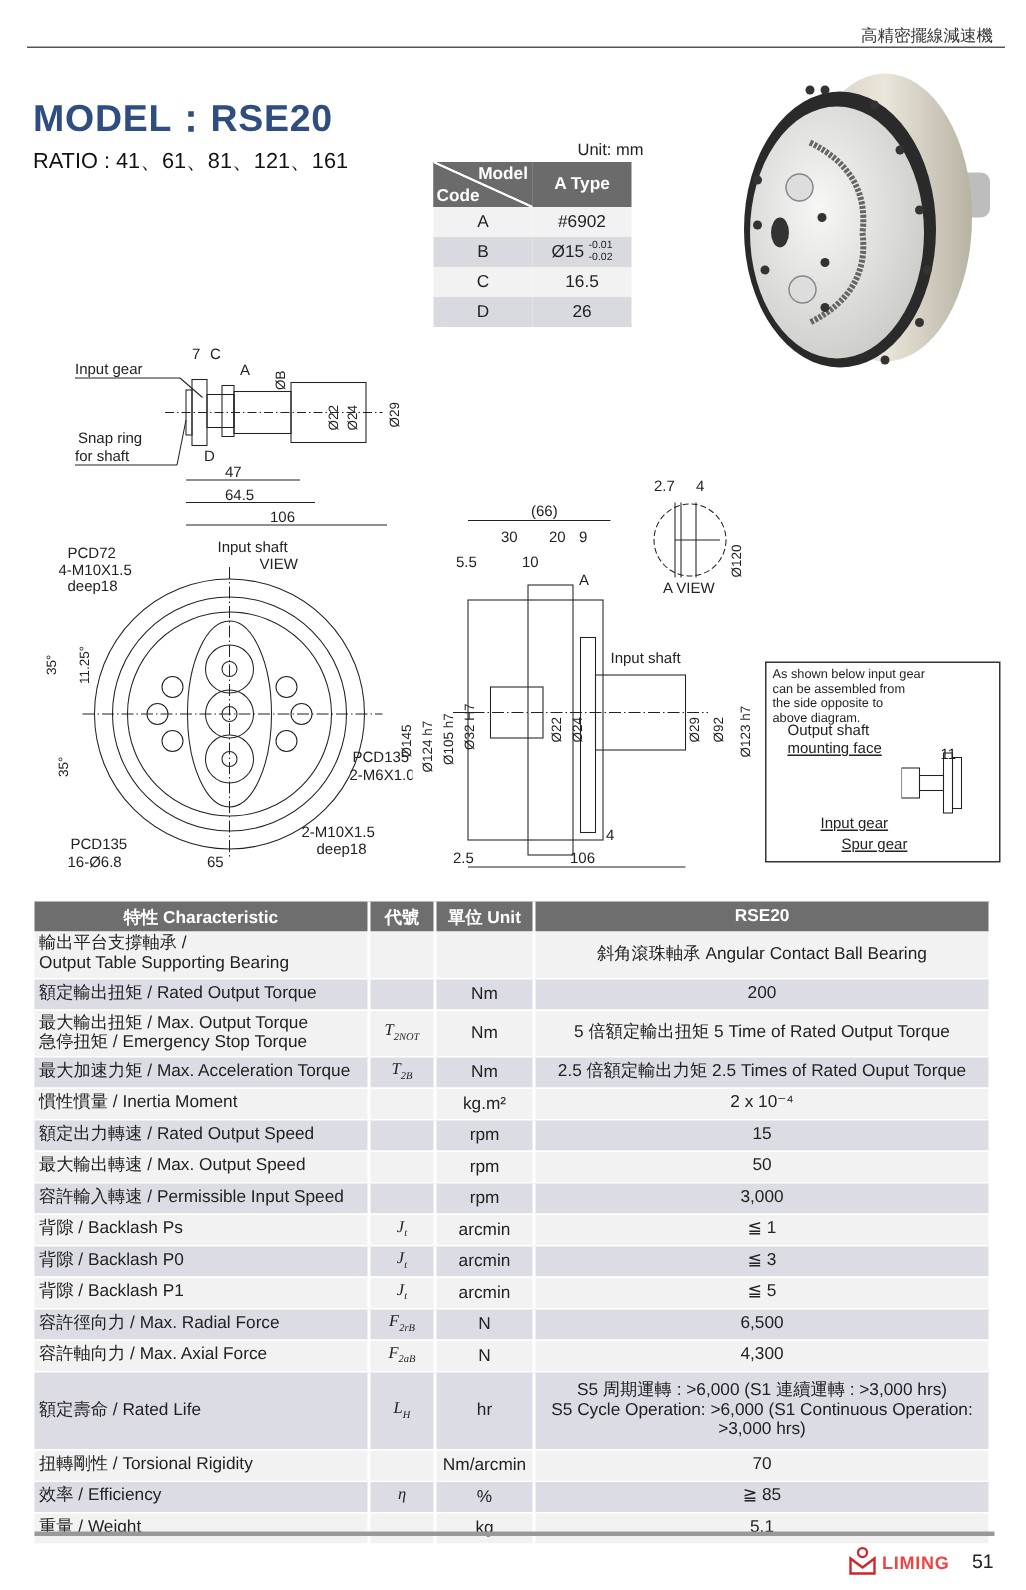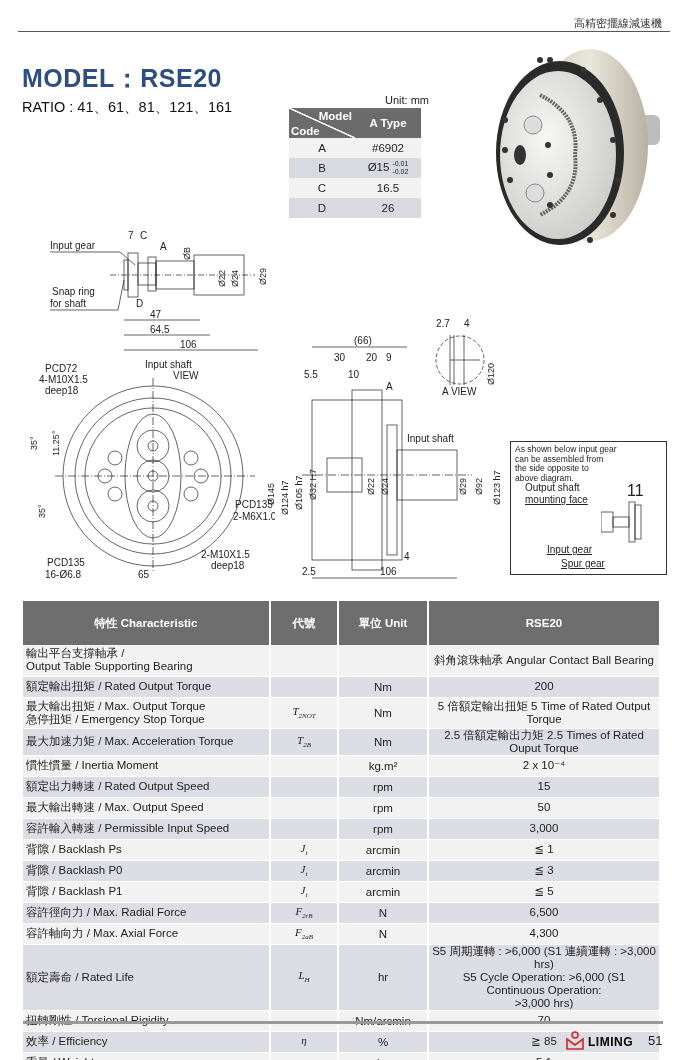--- a/index.html
+++ b/index.html
@@ -17,30 +17,30 @@
   table.code tr.r1 td{background:#d9d9e0;}
   table.code tr.r2 td{background:#f2f2f2;}
   table.code tr.r3 td{background:#d9d9e0;}
   .diag{position:relative;width:66px;height:30px;background:linear-gradient(to top right,transparent calc(50% - 1px),#fff calc(50% - 0.5px),#fff calc(50% + 0.5px),transparent calc(50% + 1px)),#6b6b6b;}
   .diag .m{position:absolute;right:3px;top:2px;font-weight:bold;font-size:11.5px;padding-left:48px;}
   .diag .c{position:absolute;left:2px;bottom:1px;font-weight:bold;font-size:11.5px;}
   .tol{display:inline-block;font-size:7px;line-height:8px;vertical-align:middle;margin-left:3px;text-align:left;}
   .product{left:480px;top:45px;width:200px;height:205px;}
   .dwg{font-family:"Liberation Sans",sans-serif;}
   .spec{position:absolute;left:23px;top:601px;width:638px;border-collapse:collapse;font-size:11.5px;}
-  .spec th{background:#6e6e6e;color:#fff;font-weight:bold;height:20px;border-right:2px solid #fff;padding:12px;}
+  .spec th{background:#6e6e6e;color:#fff;font-weight:bold;height:20px;border-right:2px solid #fff;padding:0;}
   .spec td{padding:0 3px;height:20px;border-right:2px solid #fff;border-bottom:1px solid #fff;}
   .spec tr:nth-child(odd) td{background:#f2f2f2;}
   .spec tr:nth-child(even) td{background:#dcdce4;}
   .spec td.c{text-align:center;}
   .spec td.sym{text-align:center;font-family:"Liberation Serif",serif;font-style:italic;font-size:11px;}
   .spec td.sym sub{font-size:7px;}
   .table-shadow{left:23px;top:1021px;width:640px;height:3px;background:#999;}
   .logo{left:565px;top:1031px;}
-  .logo-text{left:588px;top:1035px;font-size:12px;font-weight:bold;color:#000000;letter-spacing:0.5px;}
+  .logo-text{left:588px;top:1035px;font-size:12px;font-weight:bold;color:#ef4444;letter-spacing:0.5px;}
   .page-num{left:648px;top:1033px;font-size:13px;color:#222;}
 </style>
 </head>
 <body>
 
 <div class="abs header-cat">高精密擺線減速機</div>
 <div class="abs header-rule"></div>
 
 <div class="abs model-title">MODEL：RSE20</div>
 <div class="abs ratio">RATIO : 41、61、81、121、161</div>
@@ -228,21 +228,21 @@
   <div style="position:absolute;left:4px;top:3px;font-size:8.5px;line-height:9.5px;color:#222;">
     <div>As shown below input gear</div>
     <div>can be assembled from</div>
     <div>the side opposite to</div>
     <div>above diagram.</div>
   </div>
   <div style="position:absolute;left:14px;top:40px;font-size:10px;line-height:12px;">
     <div>Output shaft</div>
     <div style="text-decoration:underline;">mounting face</div>
   </div>
-  <div style="position:absolute;left:116px;top:40px;font-size:16px;">11</div>
+  <div style="position:absolute;left:116px;top:56px;font-size:10px;">11</div>
   <svg style="position:absolute;left:90px;top:55px;" width="60" height="55" viewBox="0 0 60 55" fill="none" stroke="#222" stroke-width="0.7">
     <rect x="0" y="15" width="12" height="20"></rect>
       <rect x="12" y="20" width="16" height="10"></rect>
     <rect x="28" y="5" width="6" height="40"></rect>
       <rect x="34" y="8" width="6" height="34"></rect>
   </svg>
   <div style="position:absolute;left:36px;top:102px;font-size:10px;text-decoration:underline;">Input gear</div>
   <div style="position:absolute;left:50px;top:116px;font-size:10px;text-decoration:underline;">Spur gear</div>
 </div>
 

